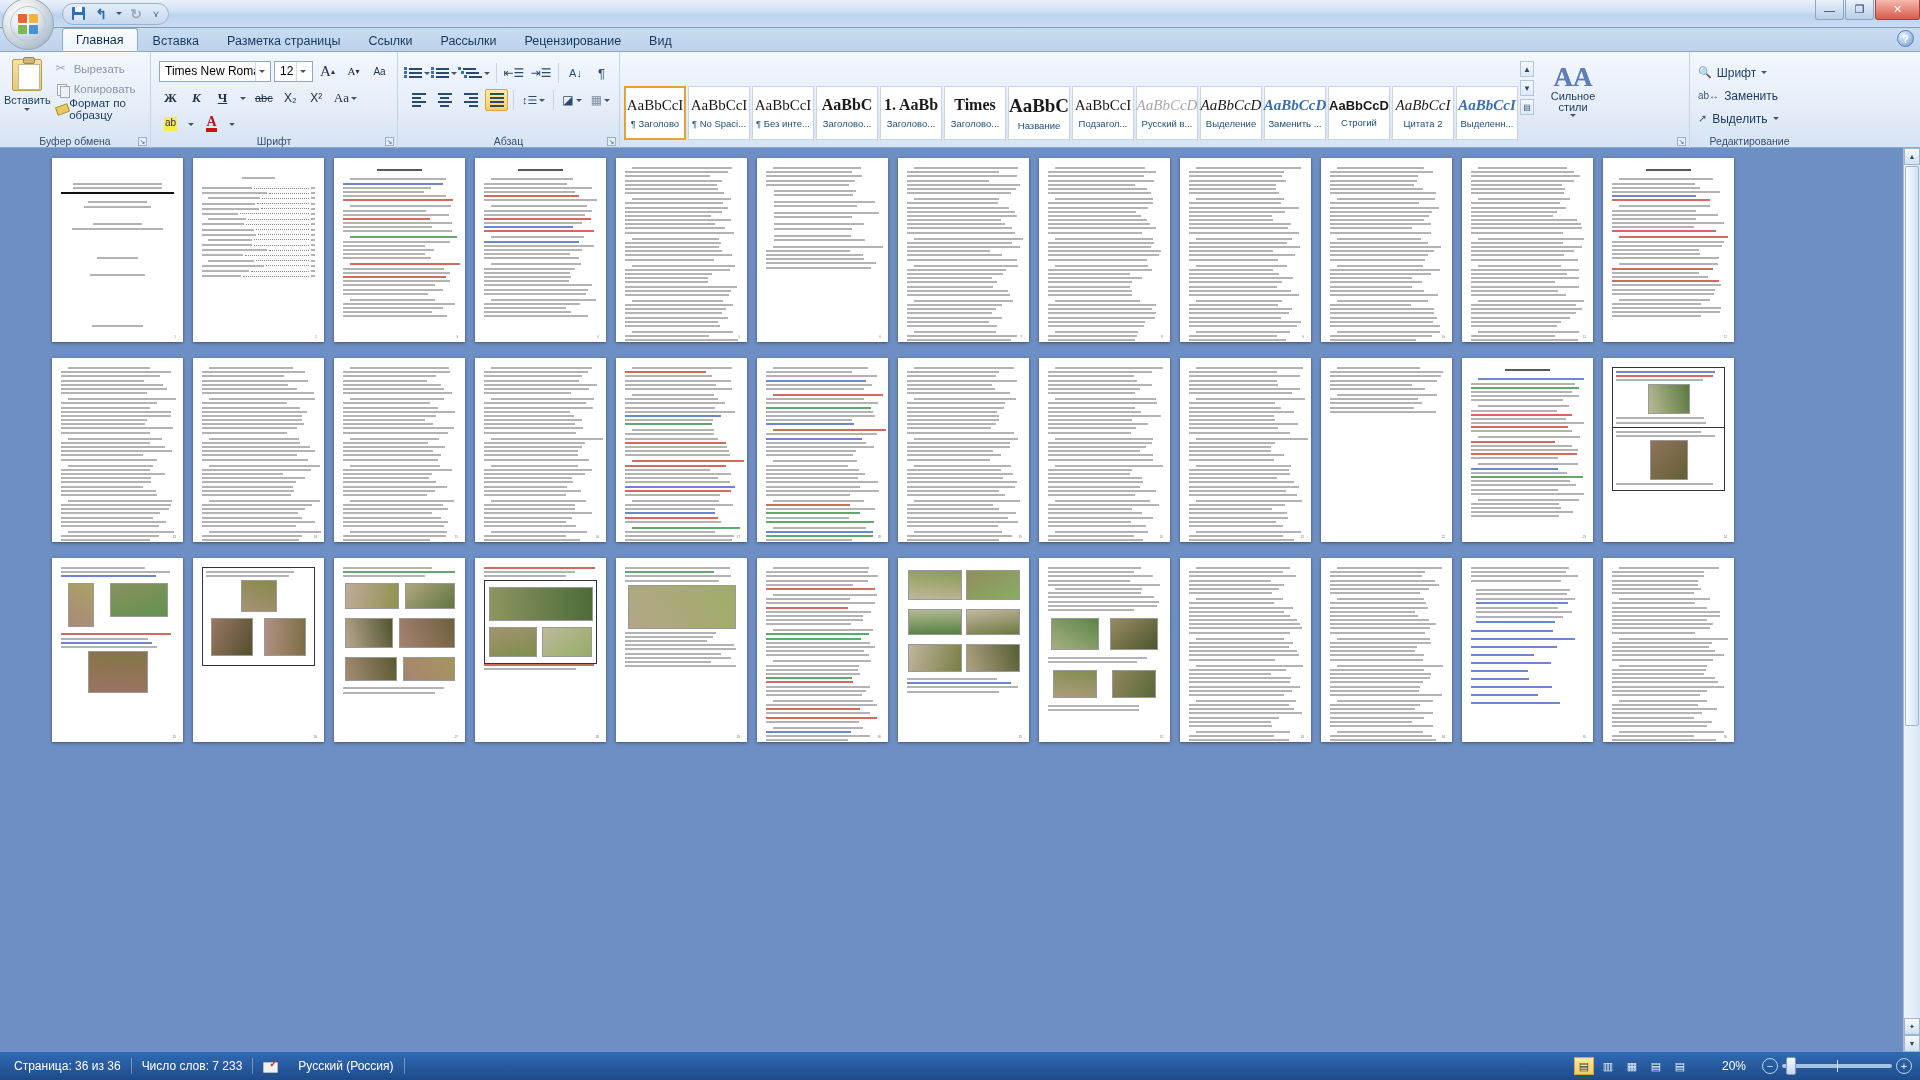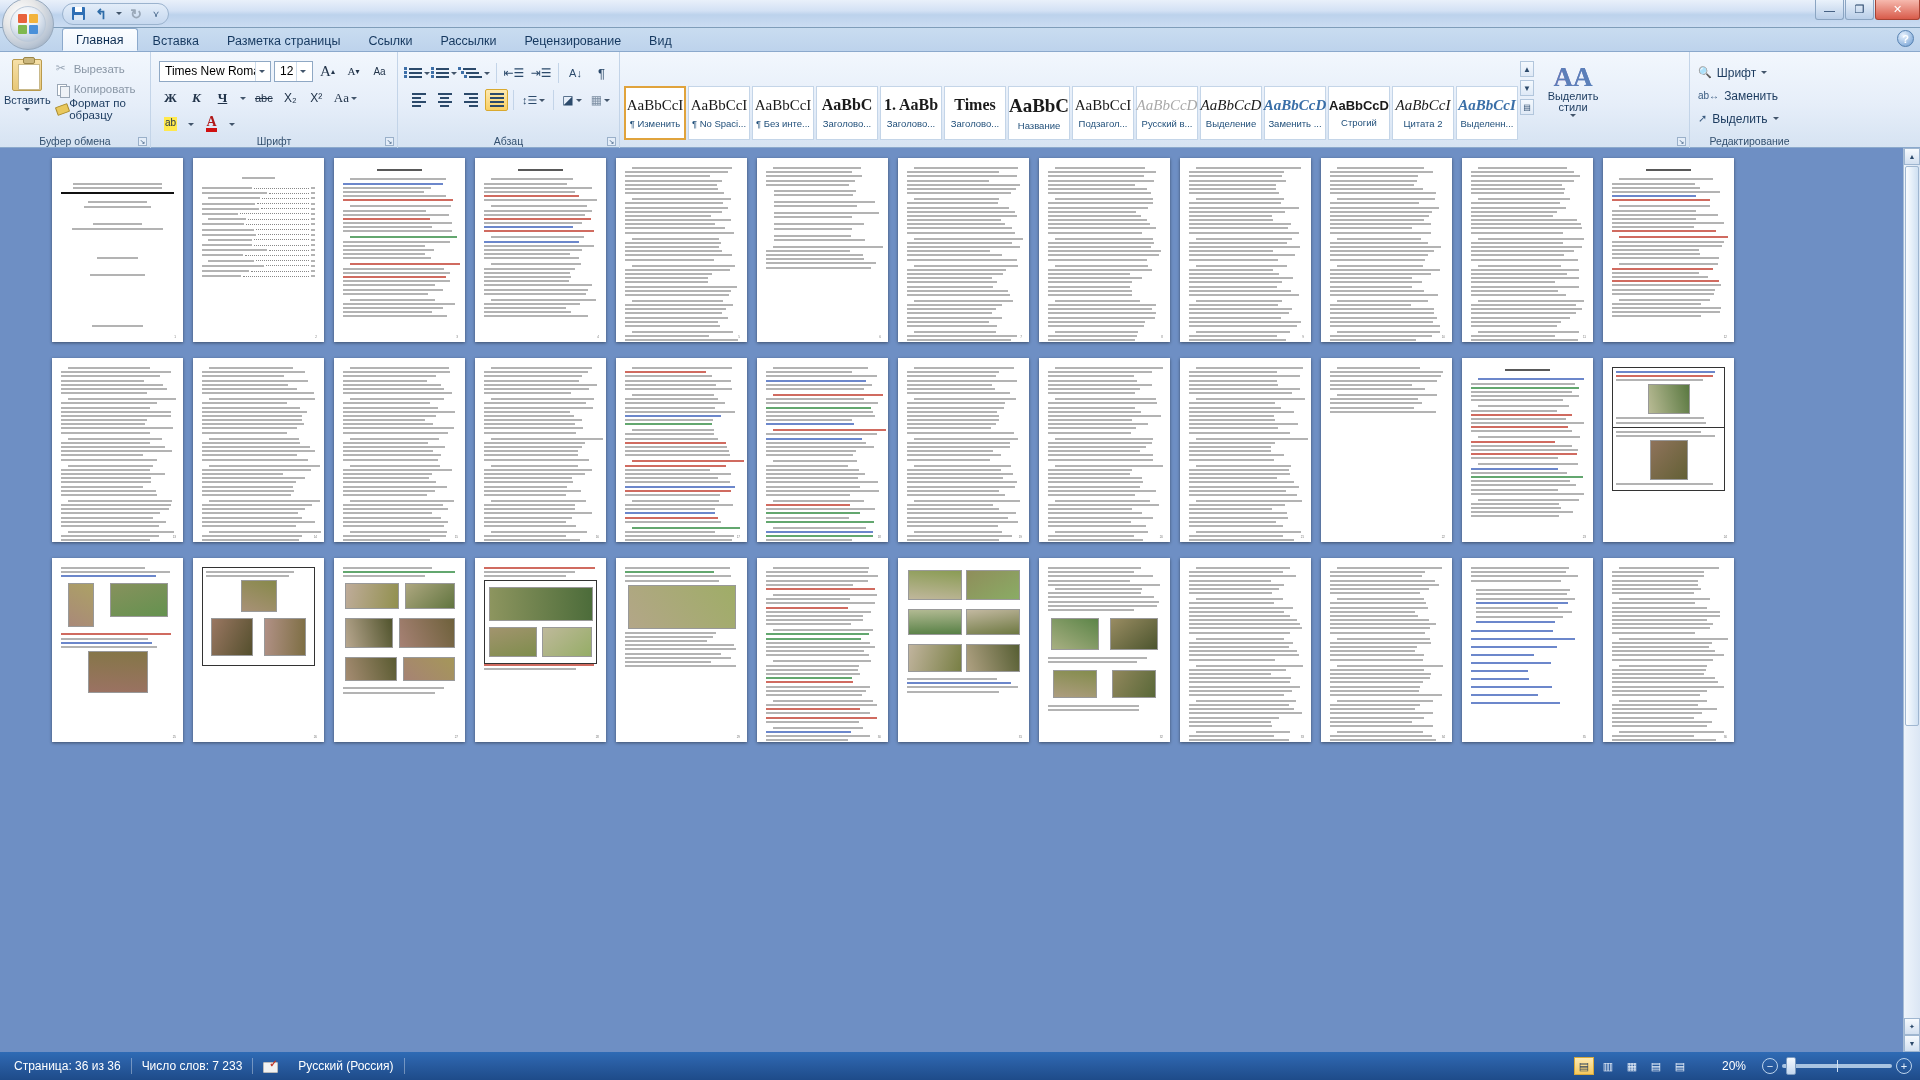--- a/index.html
+++ b/index.html
@@ -460,21 +460,21 @@
     </div>
     <div class="glabel">Абзац</div>
     <div class="dlg">↘</div>
   </div>
 
   <div class="rgroup" style="width:1070px">
     <div class="gbody" style="padding-top:6px">
       <div id="stylesgallery">
           <div class="stylecard sel">
             <div class="sp">AaBbCcI</div>
-            <div class="sn">¶ Изменить</div>
+            <div class="sn">¶ Заголово</div>
           </div>
           <div class="stylecard">
             <div class="sp">AaBbCcI</div>
             <div class="sn">¶ No Spaci...</div>
           </div>
           <div class="stylecard">
             <div class="sp">AaBbCcI</div>
             <div class="sn">¶ Без инте...</div>
           </div>
           <div class="stylecard">
@@ -522,21 +522,21 @@
             <div class="sn">Выделенн...</div>
           </div>
         </div>
       <div class="gal-nav">
         <div>▲</div>
         <div>▼</div>
         <div>▤</div>
       </div>
       <div class="bigbtn2" style="margin-left:10px">
         <span class="aa-ico">AA</span>
-        <span style="line-height:11px;text-align:center">Выделить стили</span>
+        <span style="line-height:11px;text-align:center">Сильное стили</span>
         <span class="caret" style="margin-top:1px"></span>
       </div>
     </div>
     <div class="dlg">↘</div>
   </div>
 
   <div class="rgroup" style="width:120px">
     <div style="display:flex;flex-direction:column;padding-top:6px">
       <div class="editrow">
         <span style="font-size:11px;color:#3a5b80">🔍</span>

